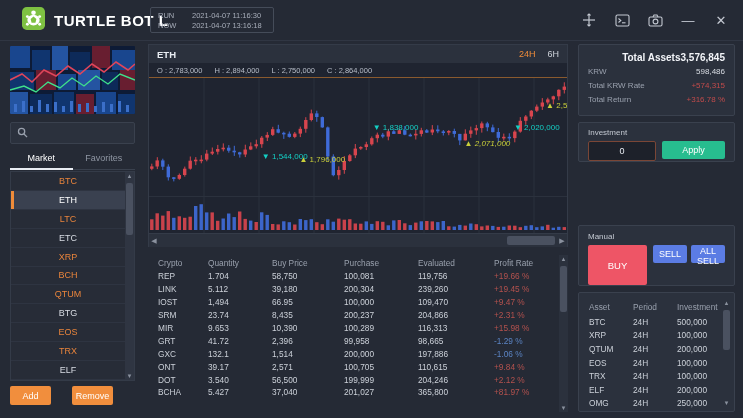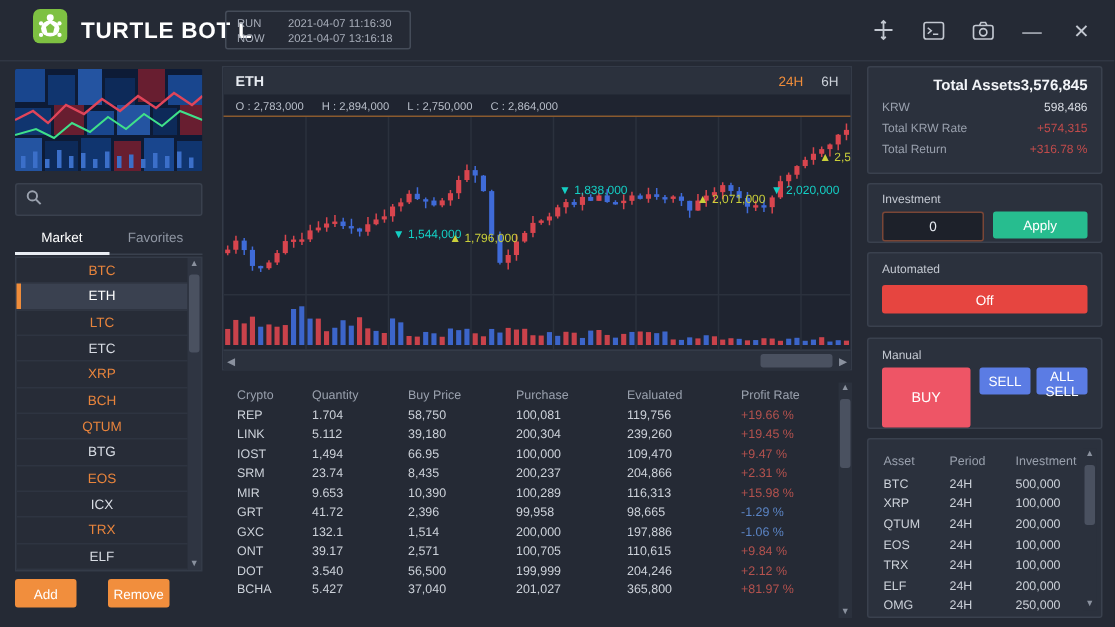--- a/index.html
+++ b/index.html
@@ -217,21 +217,20 @@
   <div class="coinlist">
     <div class="coin accent">BTC</div>
       <div class="coin sel">ETH</div>
       <div class="coin accent">LTC</div>
       <div class="coin">ETC</div>
       <div class="coin accent">XRP</div>
       <div class="coin accent">BCH</div>
       <div class="coin accent">QTUM</div>
       <div class="coin">BTG</div>
       <div class="coin accent">EOS</div>
-      <div class="coin">ICX</div>
       <div class="coin accent">TRX</div>
       <div class="coin">ELF</div>
       <div class="vscroll">
       <span class="arr">▲</span>
       <div class="thumbv" style="height:52px;margin-top:3px;"></div>
       <span class="arr" style="margin-top:auto">▼</span>
     </div>
   </div>
   <div class="btnrow">
     <div class="obtn">Add</div>
@@ -488,21 +487,21 @@
           <rect x="408.1" y="11.8" width="3.4" height="6.5" fill="#d8454e"></rect>
           <rect x="408.1" y="148.8" width="3.4" height="3.2" fill="#3f6bd8" opacity="0.92"></rect>
           <line x1="415.3" y1="4.3" x2="415.3" y2="15.5" stroke="#d8454e" stroke-width="1"></line>
           <rect x="413.6" y="8.6" width="3.4" height="3.3" fill="#d8454e"></rect>
           <rect x="413.6" y="149.1" width="3.4" height="2.9" fill="#d8454e" opacity="0.92"></rect>
         </svg>
       <div id="annos">
           <span class="anno" style="left: 112.86px; top: 77.5px; color: rgb(20, 207, 196);">▼ 1,544,000</span>
           <span class="anno" style="left: 150.48px; top: 80.6px; color: rgb(201, 207, 58);">▲ 1,796,000</span>
           <span class="anno" style="left: 223.63px; top: 49px; color: rgb(20, 207, 196);">▼ 1,838,000</span>
-          <span class="anno" style="left: 315.59px; top: 55px; color: rgb(201, 207, 58);">▲ 2,071,000</span>
+          <span class="anno" style="left: 315.59px; top: 65px; color: rgb(201, 207, 58); font-style: italic;">▲ 2,071,000</span>
           <span class="anno" style="left: 364.914px; top: 48.825px; color: rgb(20, 207, 196);">▼ 2,020,000</span>
           <span class="anno" style="left: 397.1px; top: 27.125px; color: rgb(201, 207, 58);">▲ 2,560,000</span>
         </div>
     </div>
     <div class="hscroll">
       <span class="arr" style="left:0">◀</span>
       <span class="arr" style="right:0">▶</span>
       <div class="thumbh" style="left:358px;width:48px;"></div>
     </div>
   </div>
@@ -628,24 +627,20 @@
   </div>
 
   <div class="card invest">
     <div class="sec-label">Investment</div>
     <div class="inv-row">
       <input class="inv-input" value="0" style="">
       <button class="apply">Apply</button>
     </div>
   </div>
 
-  <div class="card autom">
-    <div class="sec-label">Automated</div>
-    <button class="offbtn">Off</button>
-  </div>
 
   <div class="card manual">
     <div class="sec-label">Manual</div>
     <div class="man-row">
       <button class="buybtn">BUY</button>
       <div class="sellcol">
         <button class="sellbtn">SELL</button>
         <button class="sellbtn">ALL SELL</button>
       </div>
     </div>

